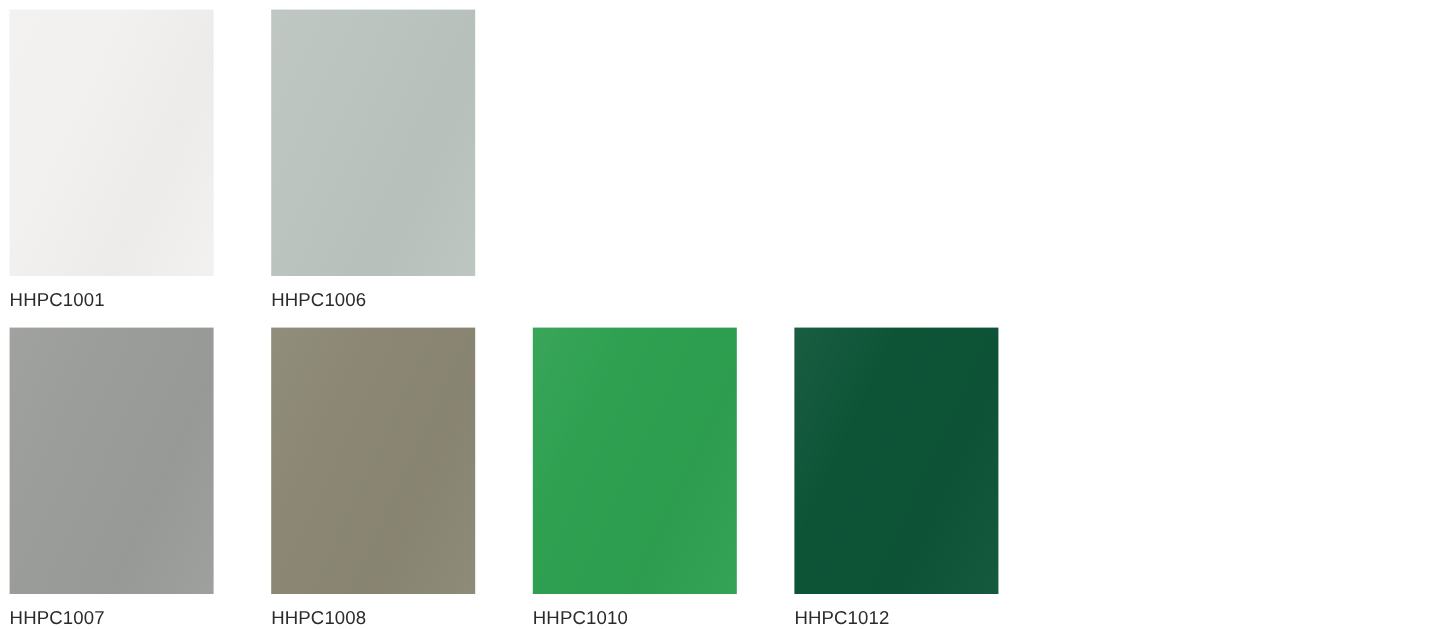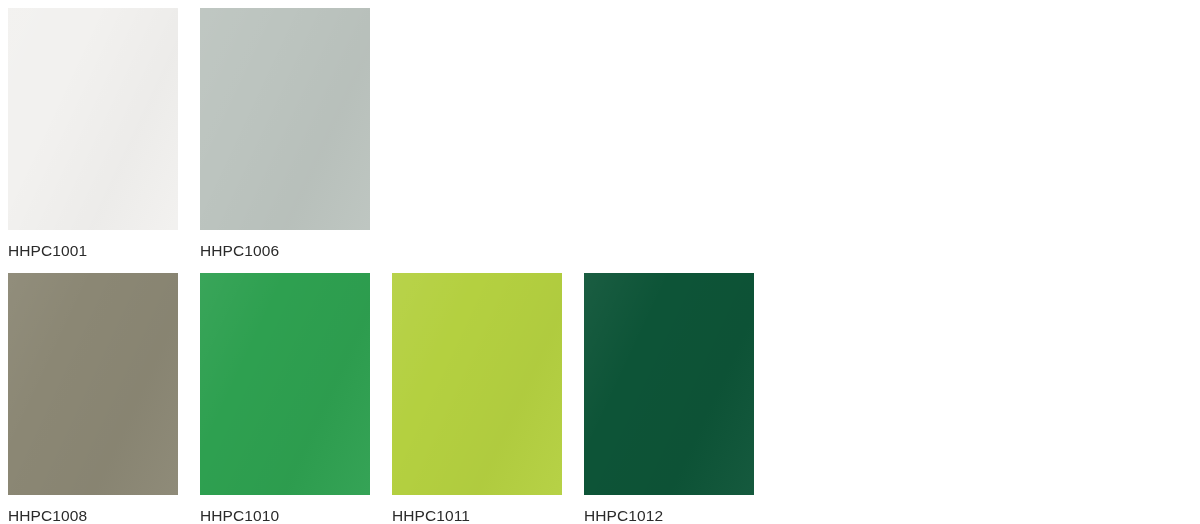--- a/index.html
+++ b/index.html
@@ -24,21 +24,21 @@
   }
   .swatch-row {
     display: flex;
     flex-direction: row;
     align-items: flex-start;
     flex: 0 0 auto;
   }
   .swatch-row.row-top { margin-bottom: 14px; }
   .swatch-cell {
     width: 170px;
-    margin-right: 22px;
+    margin-right: 48px;
     display: flex;
     flex-direction: column;
     align-items: flex-start;
   }
   .swatch-cell:last-child { margin-right: 0; }
   .swatch-chip {
     width: 170px;
     height: 222px;
     display: block;
     position: relative;
@@ -84,36 +84,36 @@
 
     <div class="swatch-cell">
       <span class="swatch-chip" style="background-color:#bcc4bf;"></span>
       <span class="swatch-label">HHPC1006</span>
     </div>
 
   </div>
 
   <div class="swatch-row row-bottom">
 
+    <div class="swatch-cell">
+      <span class="swatch-chip" style="background-color:#9b9d9a;"></span>
+      <span class="swatch-label">HHPC1007</span>
+    </div>
 
     <div class="swatch-cell">
       <span class="swatch-chip" style="background-color:#8b8774;"></span>
       <span class="swatch-label">HHPC1008</span>
     </div>
 
 
     <div class="swatch-cell">
       <span class="swatch-chip" style="background-color:#2ea050;"></span>
       <span class="swatch-label">HHPC1010</span>
     </div>
 
-    <div class="swatch-cell">
-      <span class="swatch-chip" style="background-color:#b4d040;"></span>
-      <span class="swatch-label">HHPC1011</span>
-    </div>
 
     <div class="swatch-cell">
       <span class="swatch-chip" style="background-color:#0d5437;"></span>
       <span class="swatch-label">HHPC1012</span>
     </div>
 
   </div>
 
 </div>
 

